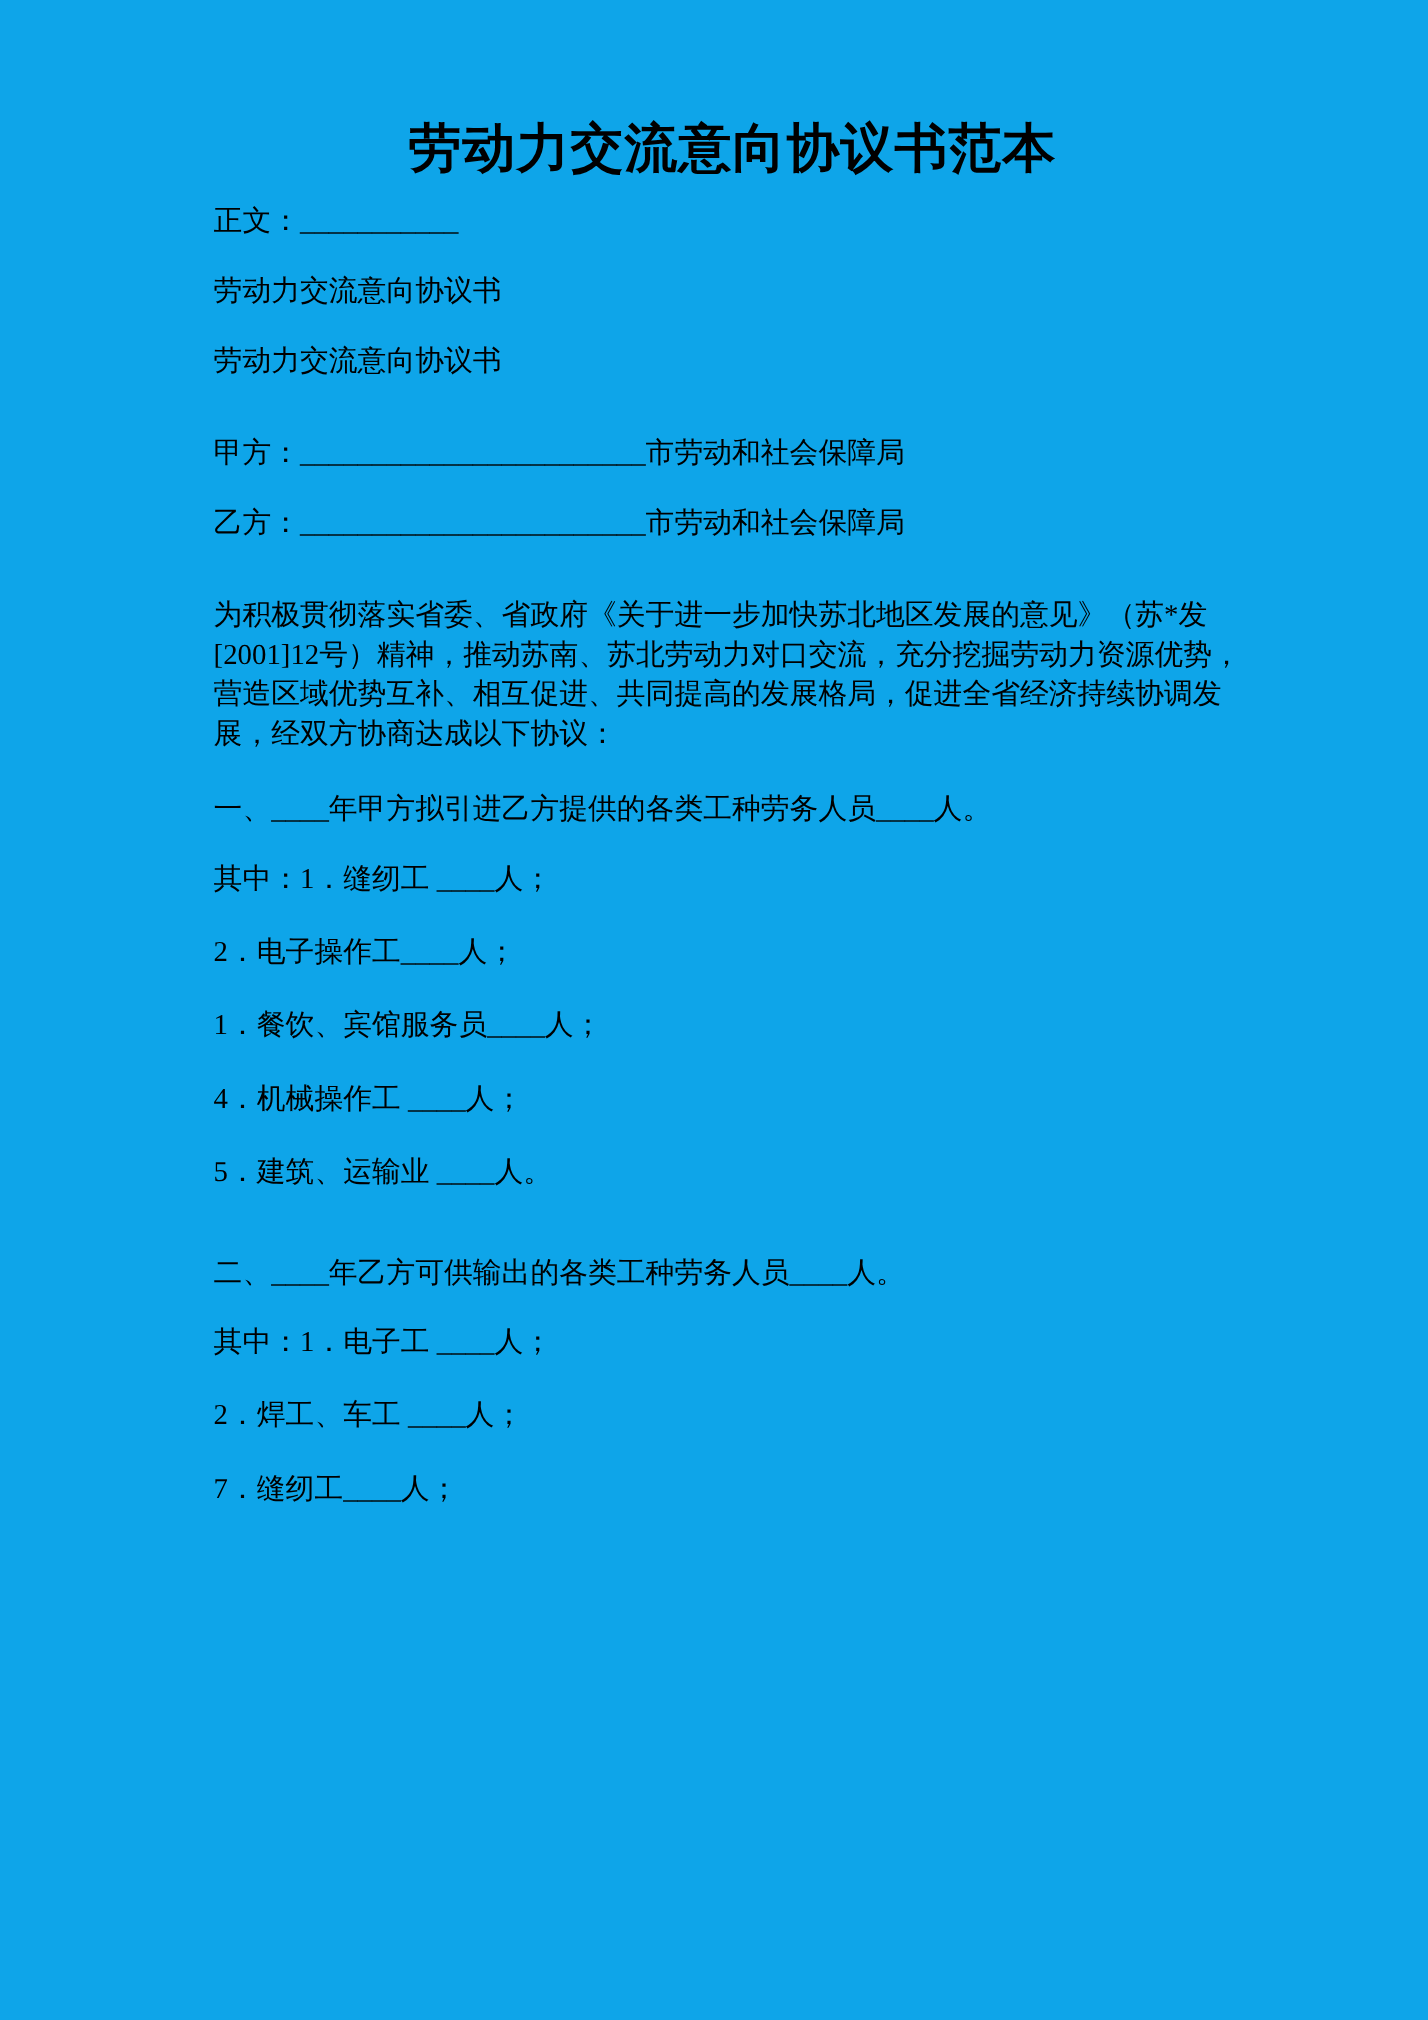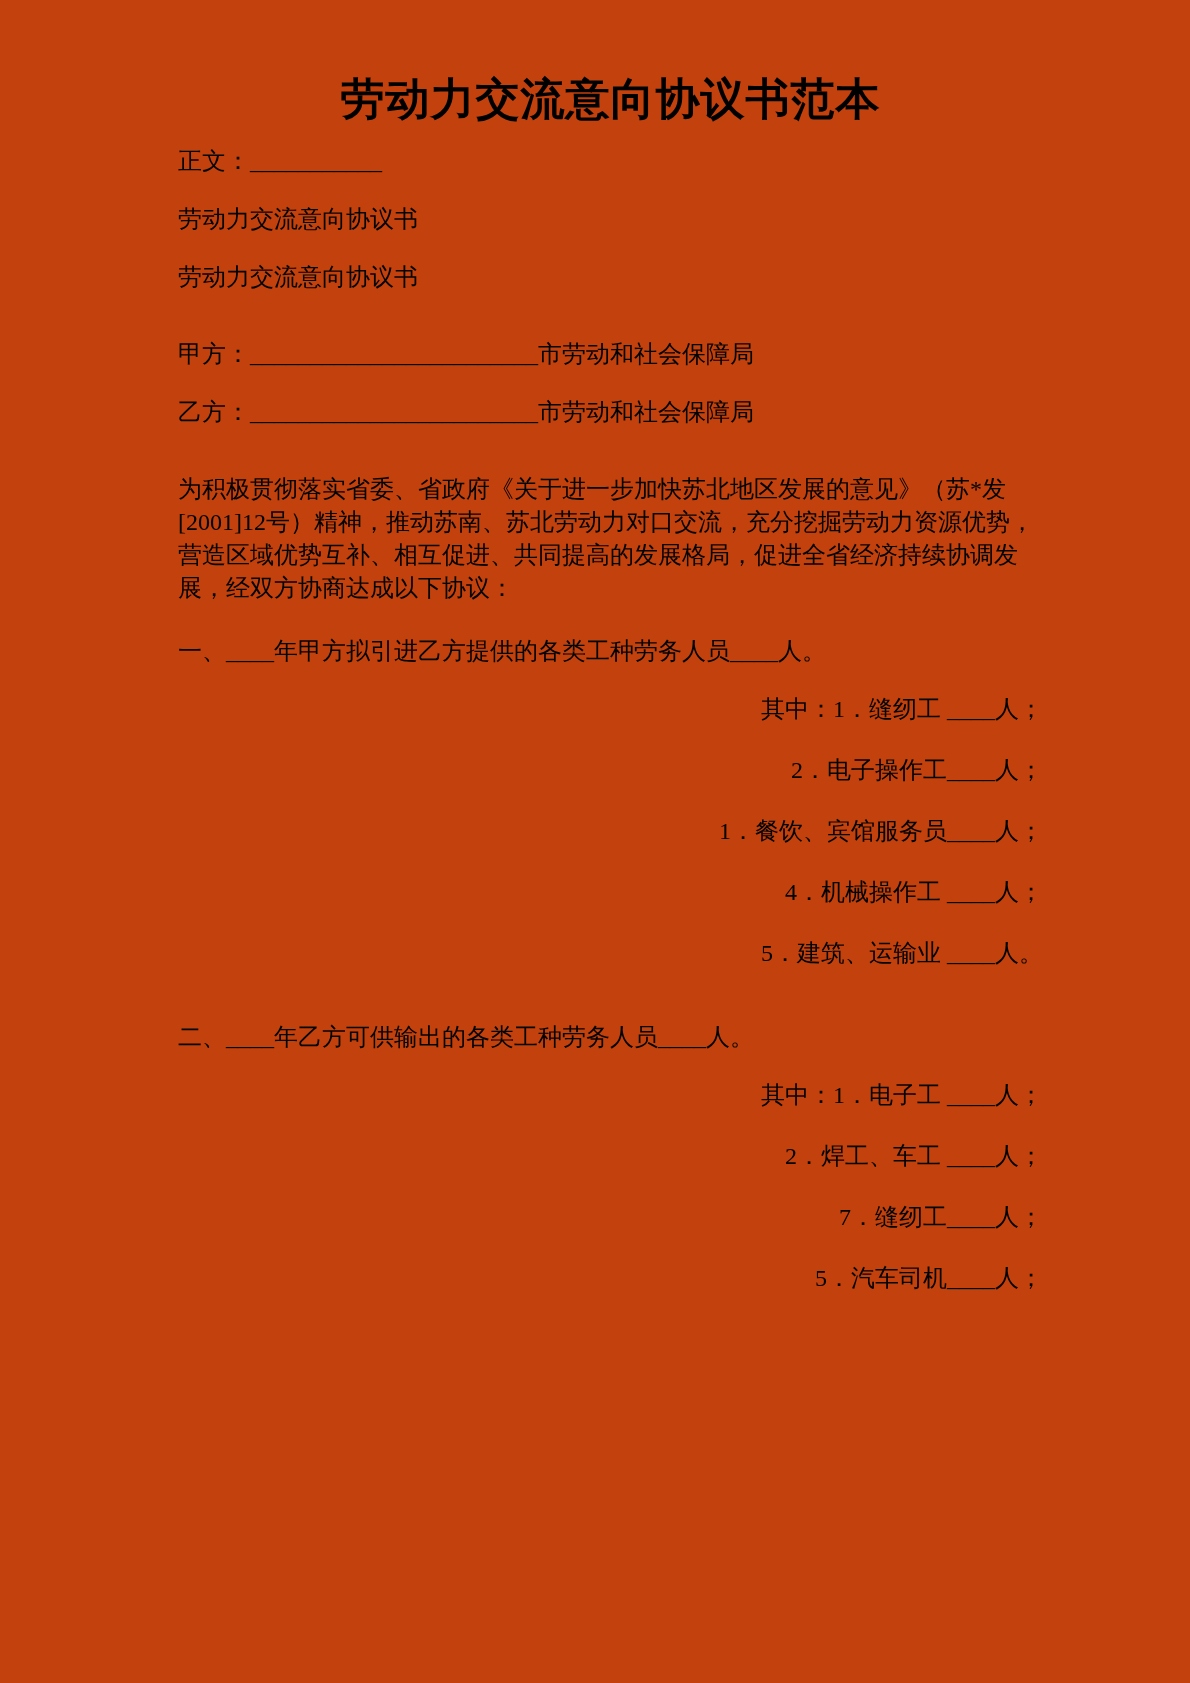--- a/index.html
+++ b/index.html
@@ -11,40 +11,39 @@
     width: 1190px;
     height: 1683px;
     overflow: hidden;
     font-family: "Liberation Serif", "DejaVu Serif", serif;
     color: #000000;
   }
   .doc-page {
     box-sizing: border-box;
     width: 1190px;
     height: 1683px;
-    background: #c2410c;
-    padding: 72px 147px 0 178px;
+    background: #0ea5e9;
+    padding: 96px 147px 0 178px;
   }
   .doc-title {
     font-size: 44px;
     line-height: 56px;
     font-weight: bold;
     text-align: center;
     margin: 0 0 17px 0;
     letter-spacing: 1px;
     white-space: nowrap;
   }
   .doc-body p {
     font-size: 24px;
     line-height: 33px;
     margin: 0 0 25px 0;
   }
   .doc-body p.li {
     margin-bottom: 28px;
-    text-align: right;
   }
   .gap    { margin-top: 44px !important; }
   .gap-sm { margin-top: 30px !important; font-family: Liberation Serif, serif; }
   .gap-md { margin-top: 51px !important; }
 </style>
 </head>
 <body>
 
 <div class="doc-page">
   <h1 class="doc-title">劳动力交流意向协议书范本</h1>
@@ -76,15 +75,14 @@
 
     <p class="gap-md">二、____年乙方可供输出的各类工种劳务人员____人。</p>
 
     <p class="li">其中：1．电子工 ____人；</p>
 
     <p class="li">2．焊工、车工 ____人；</p>
 
 
     <p class="li">7．缝纫工____人；</p>
 
-    <p class="li">5．汽车司机____人；</p>
   </div>
 </div>
 
 </body></html>

